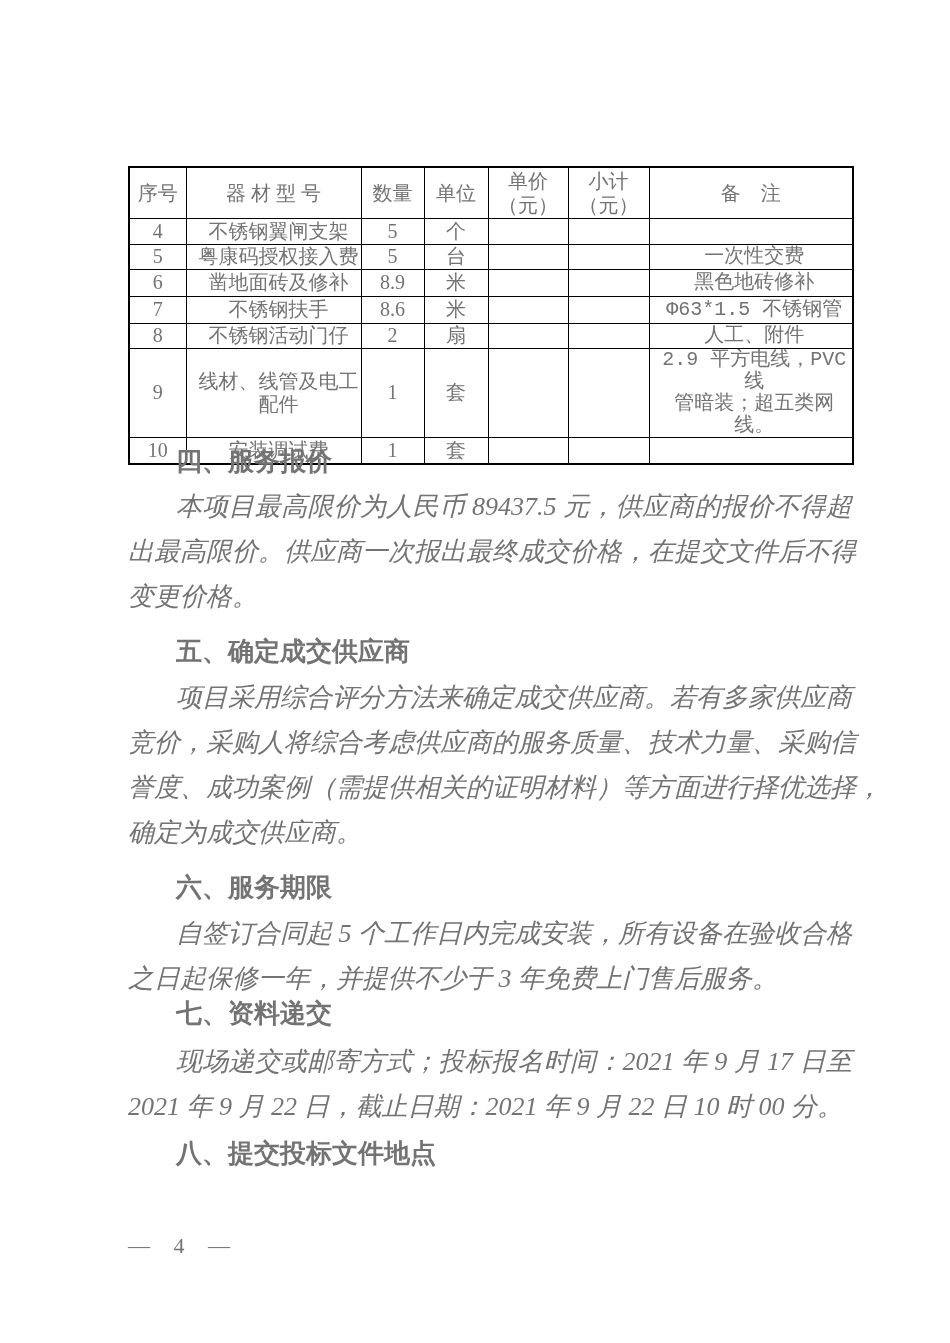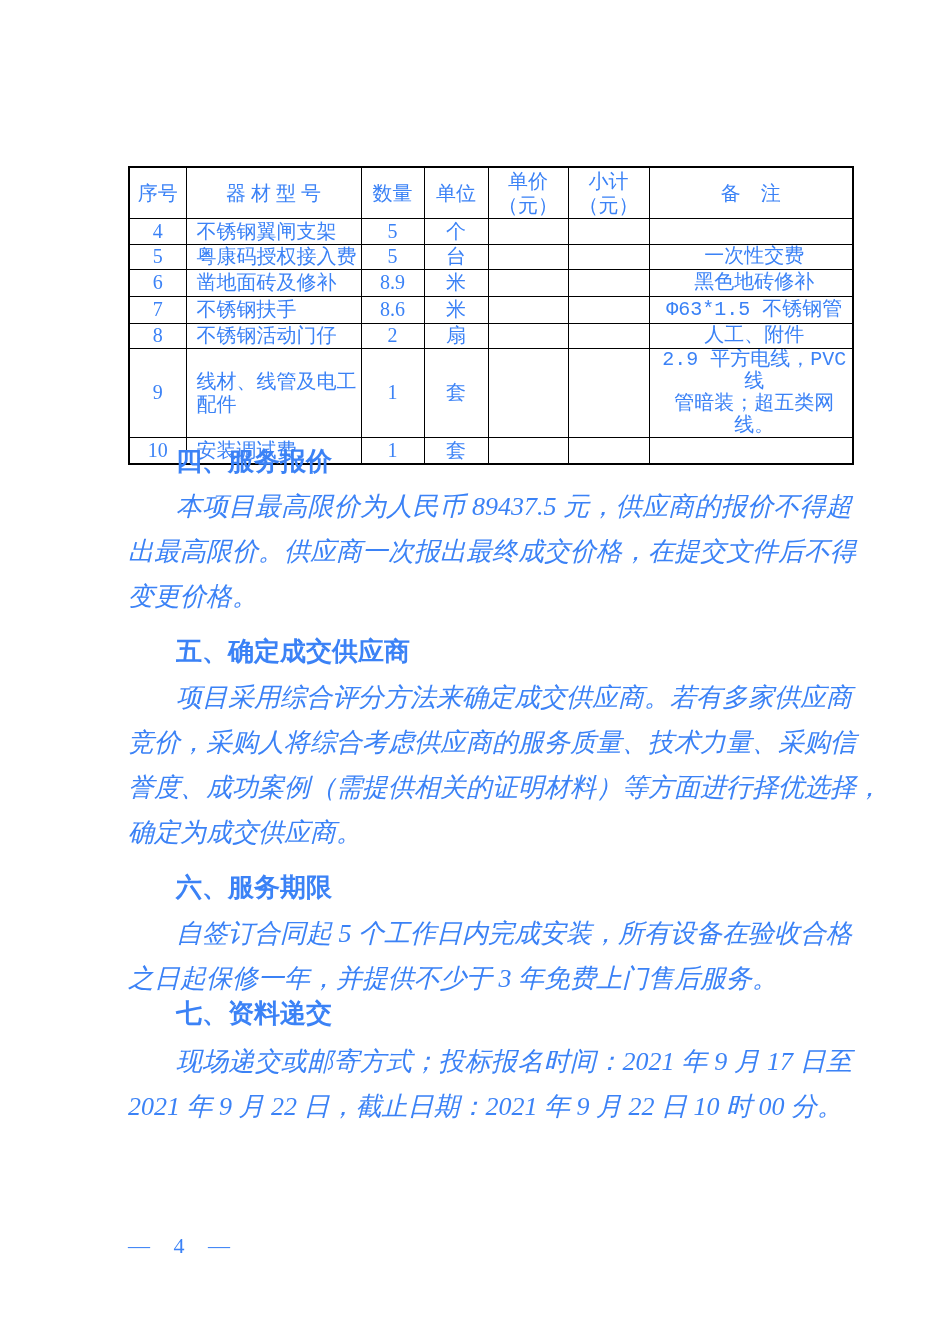--- a/index.html
+++ b/index.html
@@ -1,34 +1,34 @@
 <!DOCTYPE html>
 <html><head>
 <meta charset="utf-8">
 <style>
   html,body { margin:0; padding:0; background:#ffffff; }
   .page {
     position:relative; width:945px; height:1343px; background:#ffffff;
-    color:#3b82f6; font-family:"Liberation Serif", serif; overflow:hidden;
+    color:#737373; font-family:"Liberation Serif", serif; overflow:hidden;
   }
 
   
   .doc-table {
     position:absolute; left:128px; top:166px; width:724px;
     border-collapse:collapse; table-layout:fixed;
     border:2px solid #000;
     font-size:20px; line-height:23px;
   }
   .doc-table th, .doc-table td {
     border:1px solid #000; padding:0; font-weight:normal;
     white-space:pre-wrap; vertical-align:middle; overflow:hidden;
   }
   .doc-table th { text-align:center; line-height:24px; }
   .cell-center { text-align:center; }
-  .cell-left   { text-align:left; padding-left:10px !important;margin-left:24px; }
+  .cell-left   { text-align:center; padding-left:10px !important;margin-left:24px; }
   .cell-remark { text-align:center; padding-left:7px !important; line-height:22px;font-family:Liberation Mono, monospace; }
 
   
   .sec-heading {
     position:absolute; left:176px; height:30px; line-height:30px;
     font-family:Liberation Mono, monospace; font-weight:bold;
     font-size:26px; white-space:nowrap;
   }
 
   
@@ -163,16 +163,17 @@
     <div class="line first">自签订合同起 5 个工作日内完成安装，所有设备在验收合格</div>
     <div class="line last">之日起保修一年，并提供不少于 3 年免费上门售后服务。</div>
   </div>
 
   <div class="sec-heading" style="top:1000px">七、资料递交</div>
   <div class="para" style="top:1039px">
     <div class="line first">现场递交或邮寄方式；投标报名时间：2021 年 9 月 17 日至</div>
     <div class="line last">2021 年 9 月 22 日，截止日期：2021 年 9 月 22 日 10 时 00 分。</div>
   </div>
 
+  <div class="sec-heading" style="top:1140px">八、提交投标文件地点</div>
 
   <div class="page-footer">— 4 —</div>
 
 </div>
 
 </body></html>

